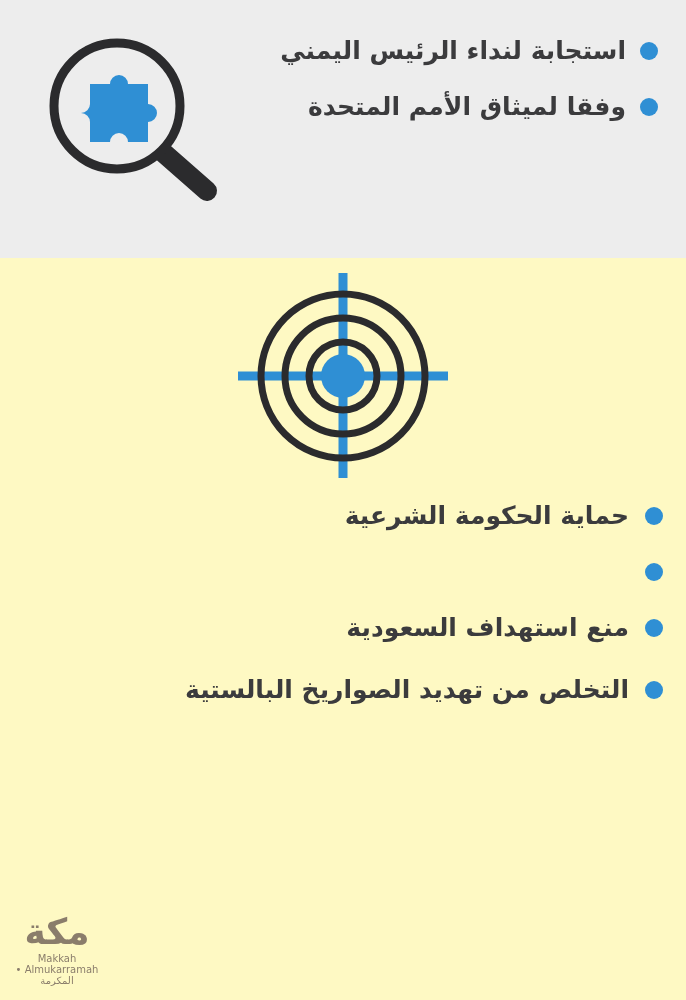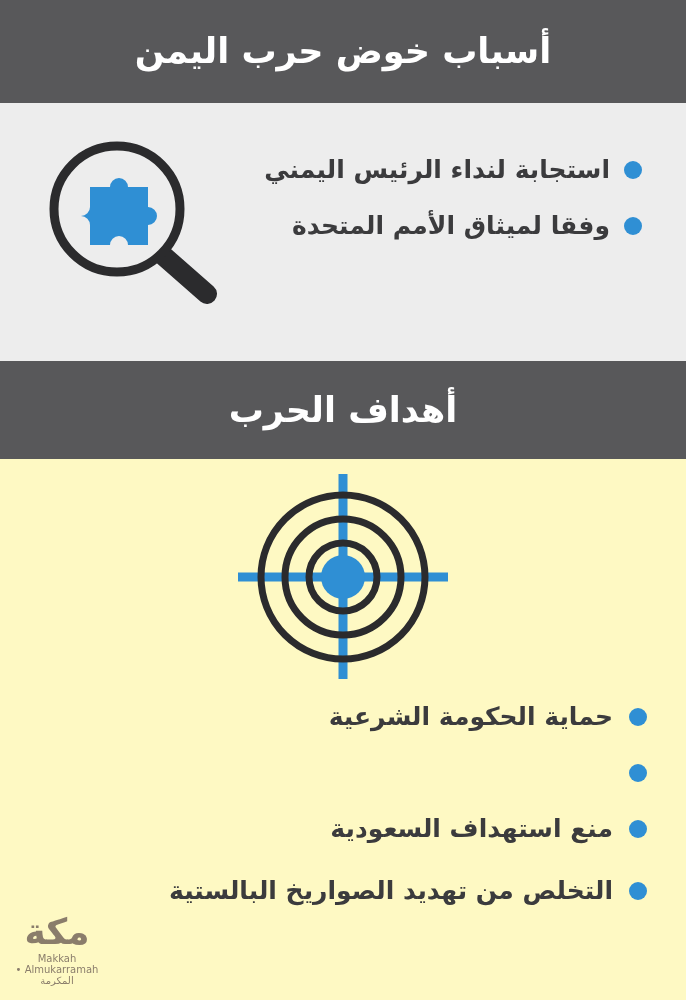--- a/index.html
+++ b/index.html
@@ -43,21 +43,21 @@
   }
 
   
   .section-one {
     position: relative;
     height: 258px;
     background: #ededed;
   }
   .bullet-list {
     list-style: none;
-    margin: 16px;
+    margin: 0;
     padding: 0;
     direction: rtl;
   }
   .bullet-item {
     display: flex;
     align-items: center;
     justify-content: flex-start;
     gap: 14px;
   }
   .dot {
@@ -146,23 +146,20 @@
     color: #8a7d6b;
     margin-top: 3px;
     letter-spacing: 0px;
   }
 </style>
 </head>
 <body>
 
 <div class="infographic">
 
-  <div class="band band-1">
-    <div class="band-title">أسباب خوض حرب اليمن</div>
-  </div>
 
   <div class="section-one">
 
     <ul class="bullet-list list-one">
       <li class="bullet-item">
         <span class="dot"></span>
         <span class="bullet-text">استجابة لنداء الرئيس اليمني</span>
       </li>
       <li class="bullet-item">
         <span class="dot"></span>
@@ -177,23 +174,20 @@
 
         <circle cx="82" cy="78" r="63" fill="#ededed" stroke="#2b2b2d" stroke-width="9"></circle>
 
         <g fill="#2f8fd4">
           <path d="M55 56 h20 a9 9 0 0 1 9 -9 a9 9 0 0 1 9 9 h20 v20 a9 9 0 0 1 9 9 a9 9 0 0 1 -9 9 v20 h-20 a9 9 0 0 0 -9 -9 a9 9 0 0 0 -9 9 h-20 v-20 a9 9 0 0 0 -9 -9 a9 9 0 0 0 9 -9 z"></path>
         </g>
       </svg>
     </div>
   </div>
 
-  <div class="band band-2">
-    <div class="band-title">أهداف الحرب</div>
-  </div>
 
   <div class="section-two">
 
     <div class="target-wrap">
       <svg width="260" height="215" viewBox="0 0 260 215" xmlns="http://www.w3.org/2000/svg">
 
         <line x1="130" y1="5" x2="130" y2="210" stroke="#2f8fd4" stroke-width="9"></line>
         <line x1="25" y1="108" x2="235" y2="108" stroke="#2f8fd4" stroke-width="9"></line>
 
         <circle cx="130" cy="108" r="82" fill="none" stroke="#2b2b2d" stroke-width="7"></circle>

